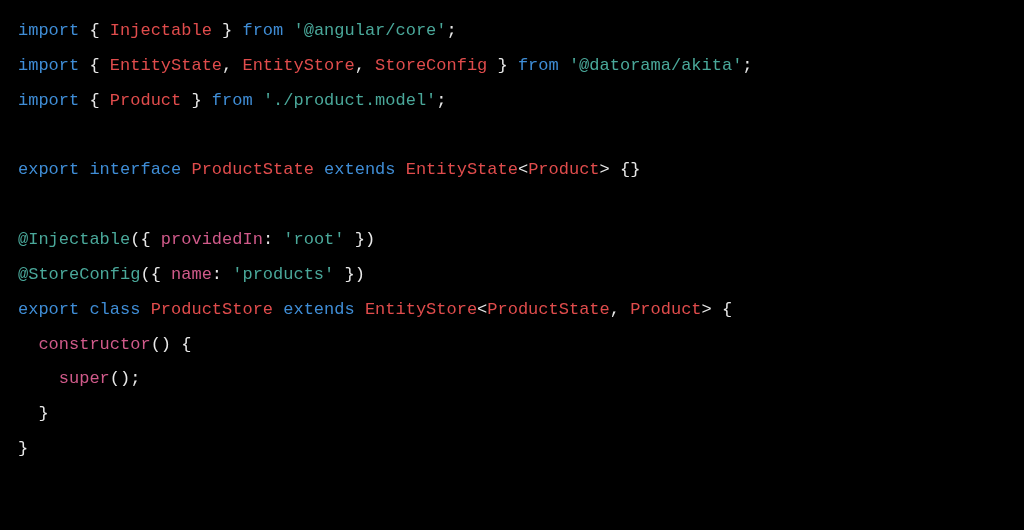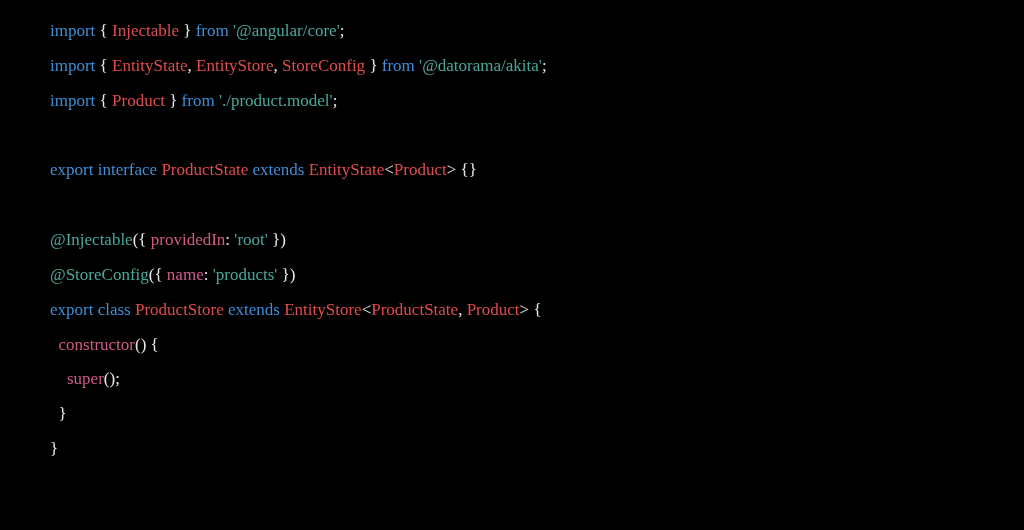--- a/index.html
+++ b/index.html
@@ -12,23 +12,22 @@
       width: 1024px;
       height: 530px;
       font-family: 'SF Mono', 'Monaco', 'Menlo', 'Consolas', monospace;
       font-size: 17px;
       line-height: 2.05;
       padding: 14px 18px;
       color: #d4d4d4;
       overflow: hidden;
     }
     pre {
-      font-family: Liberation Serif, serif;
+      font-family: Liberation Mono, monospace;
       white-space: pre;
-      margin-left: 32px;
     }
     .kw-import { color: #3f8dd6; }
     .kw-from { color: #3f8dd6; }
     .kw-export { color: #3f8dd6; }
     .kw-interface { color: #3f8dd6; }
     .kw-extends { color: #3f8dd6; }
     .kw-class { color: #3f8dd6; }
     .brace { color: #e8e8e8; }
     .paren { color: #e8e8e8; }
     .punct { color: #e8e8e8; }

